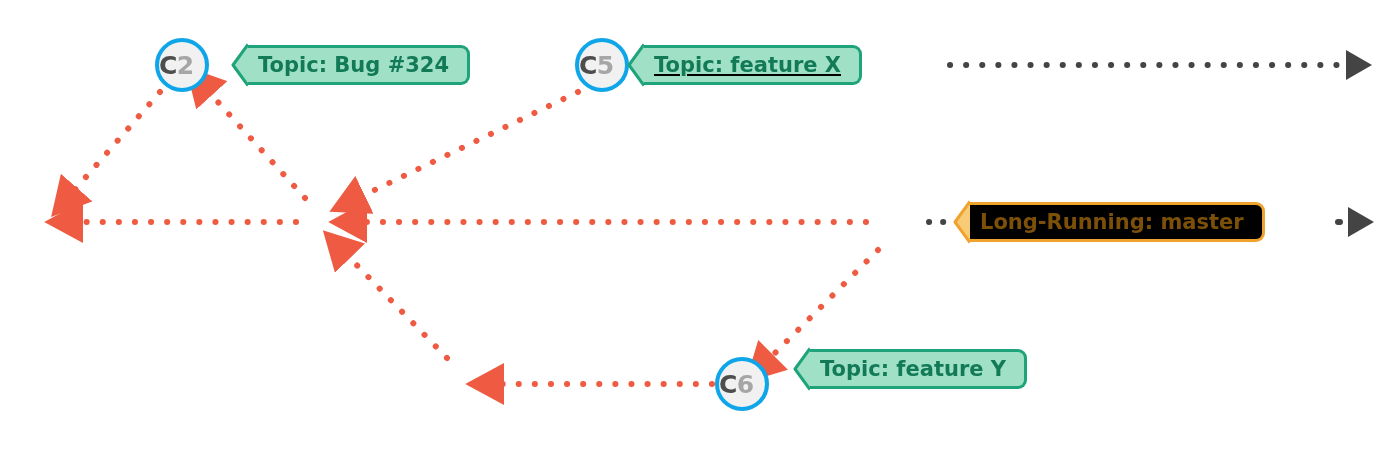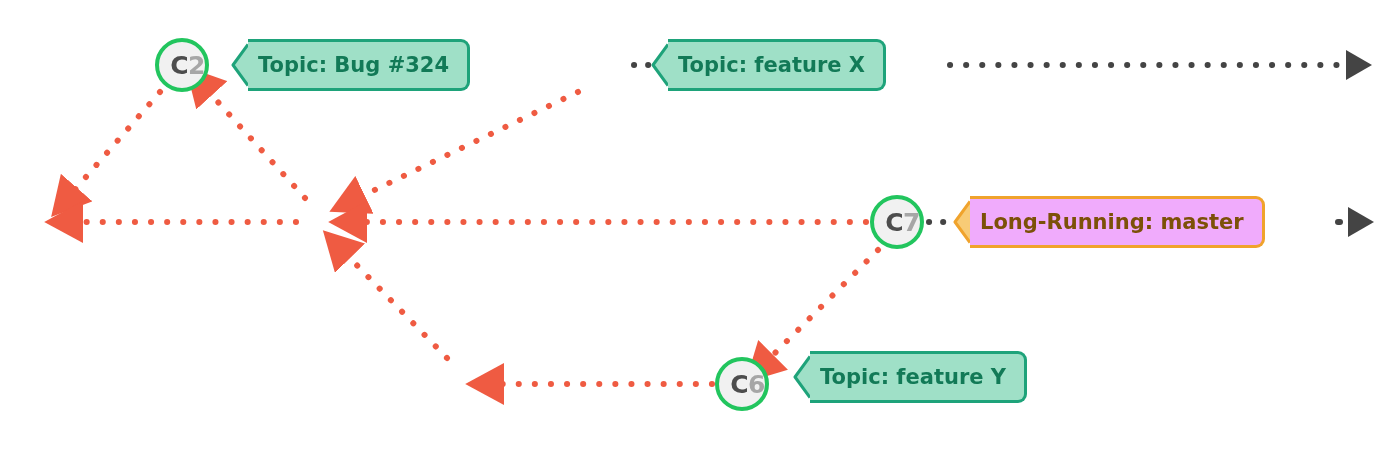--- a/index.html
+++ b/index.html
@@ -23,25 +23,25 @@
     top: 0;
     width: 1380px;
     height: 449px;
   }
   .commit-node {
     position: absolute;
     width: 54px;
     height: 54px;
     border-radius: 50%;
     background: #f1f1f1;
-    border: 4px solid #22c55e;
+    border: 4px solid #0ea5e9;
     box-sizing: border-box;
     display: flex;
     align-items: center;
-    justify-content: flex-end;
+    justify-content: flex-start;
     z-index: 5;
   }
   .commit-label {
     font-family: "DejaVu Sans", sans-serif;
     font-size: 25px;
     font-weight: bold;
     letter-spacing: -0.5px;
     line-height: 1;
     white-space: nowrap;
     user-select: none;
@@ -51,21 +51,21 @@
 
   .branch-tag {
     position: absolute;
     height: 44px;
     display: flex;
     align-items: center;
     box-sizing: border-box;
     z-index: 6;
   }
   .tag-body {
-    height: 52px;
+    height: 40px;
     display: flex;
     align-items: center;
     padding: 0 18px 0 10px;
     border-radius: 9px;
     box-sizing: border-box;
     border-style: solid;
     border-width: 3px;
   }
   .tag-notch {
     width: 20px;
@@ -84,21 +84,21 @@
   }
   .tag-green .tag-body {
     background: #9fe0c7;
     border-color: #1ea37a;
     border-left: none;
     border-top-left-radius: 0;
     border-bottom-left-radius: 0;
   }
   .tag-green .tag-text { color: #127a57; }
   .tag-orange .tag-body {
-    background: #f0abfc;
+    background: #000000;
     border-color: #f0a32c;
     border-left: none;
     border-top-left-radius: 0;
     border-bottom-left-radius: 0;
   }
   .tag-orange .tag-text { color: #7c5008; }
 </style>
 </head>
 <body>
 
@@ -139,39 +139,39 @@
 
     <g>
       <line x1="634" y1="65" x2="654" y2="65" stroke="#444444" stroke-width="6" stroke-linecap="round" stroke-dasharray="0.1 14"></line>
       <line x1="929" y1="222" x2="946" y2="222" stroke="#444444" stroke-width="6" stroke-linecap="round" stroke-dasharray="0.1 14"></line>
     </g>
   </svg>
 
   <div class="commit-node" style="left:155px; top:38px;">
     <span class="commit-label"><span class="c-letter">C</span><span class="c-num">2</span></span>
   </div>
+  <div class="commit-node" style="left:575px; top:38px;">
+    <span class="commit-label"><span class="c-letter">C</span><span class="c-num">5</span></span>
+  </div>
   <div class="commit-node" style="left:715px; top:357px;">
     <span class="commit-label"><span class="c-letter">C</span><span class="c-num">6</span></span>
   </div>
-  <div class="commit-node" style="left:870px; top:195px;">
-    <span class="commit-label"><span class="c-letter">C</span><span class="c-num">7</span></span>
-  </div>
 
   <div class="branch-tag tag-green" style="left:228px; top:43px;">
     <span class="tag-notch">
       <svg width="20" height="44" viewBox="0 0 20 44" xmlns="http://www.w3.org/2000/svg">
         <path d="M20,1.5 L5,22 L20,42.5" fill="#9fe0c7" stroke="#1ea37a" stroke-width="3" stroke-linejoin="round"></path>
       </svg>
     </span>
     <span class="tag-body">
       <span class="tag-text">Topic: Bug #324</span>
     </span>
   </div>
 
-  <div class="branch-tag tag-green" style="left:648px; top:43px;">
+  <div class="branch-tag tag-green" style="left:624px; top:43px;text-decoration:underline;">
     <span class="tag-notch">
       <svg width="20" height="44" viewBox="0 0 20 44" xmlns="http://www.w3.org/2000/svg">
         <path d="M20,1.5 L5,22 L20,42.5" fill="#9fe0c7" stroke="#1ea37a" stroke-width="3" stroke-linejoin="round"></path>
       </svg>
     </span>
     <span class="tag-body">
       <span class="tag-text">Topic: feature X</span>
     </span>
   </div>
 
@@ -179,21 +179,21 @@
     <span class="tag-notch">
       <svg width="20" height="44" viewBox="0 0 20 44" xmlns="http://www.w3.org/2000/svg">
         <path d="M20,1.5 L5,22 L20,42.5" fill="#f8cb76" stroke="#f0a32c" stroke-width="3" stroke-linejoin="round"></path>
       </svg>
     </span>
     <span class="tag-body">
       <span class="tag-text">Long-Running: master</span>
     </span>
   </div>
 
-  <div class="branch-tag tag-green" style="left:790px; top:355px;">
+  <div class="branch-tag tag-green" style="left:790px; top:347px;">
     <span class="tag-notch">
       <svg width="20" height="44" viewBox="0 0 20 44" xmlns="http://www.w3.org/2000/svg">
         <path d="M20,1.5 L5,22 L20,42.5" fill="#9fe0c7" stroke="#1ea37a" stroke-width="3" stroke-linejoin="round"></path>
       </svg>
     </span>
     <span class="tag-body">
       <span class="tag-text">Topic: feature Y</span>
     </span>
   </div>
 

